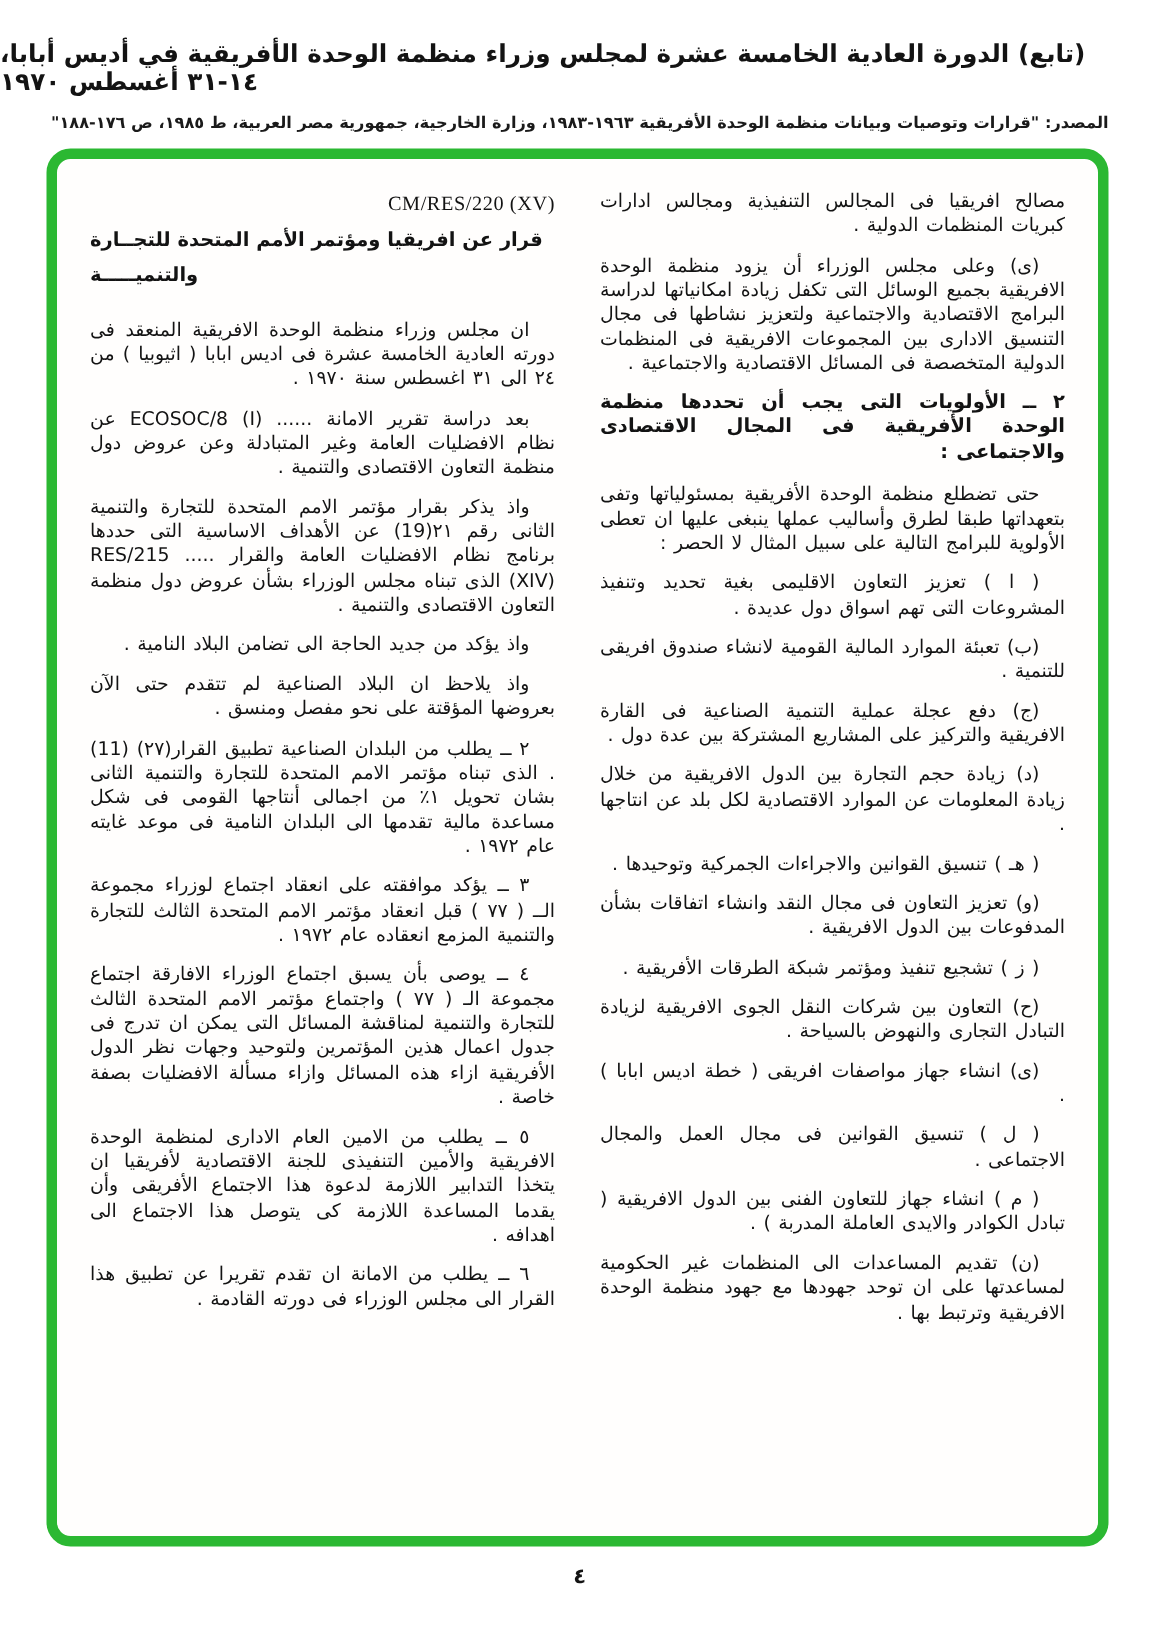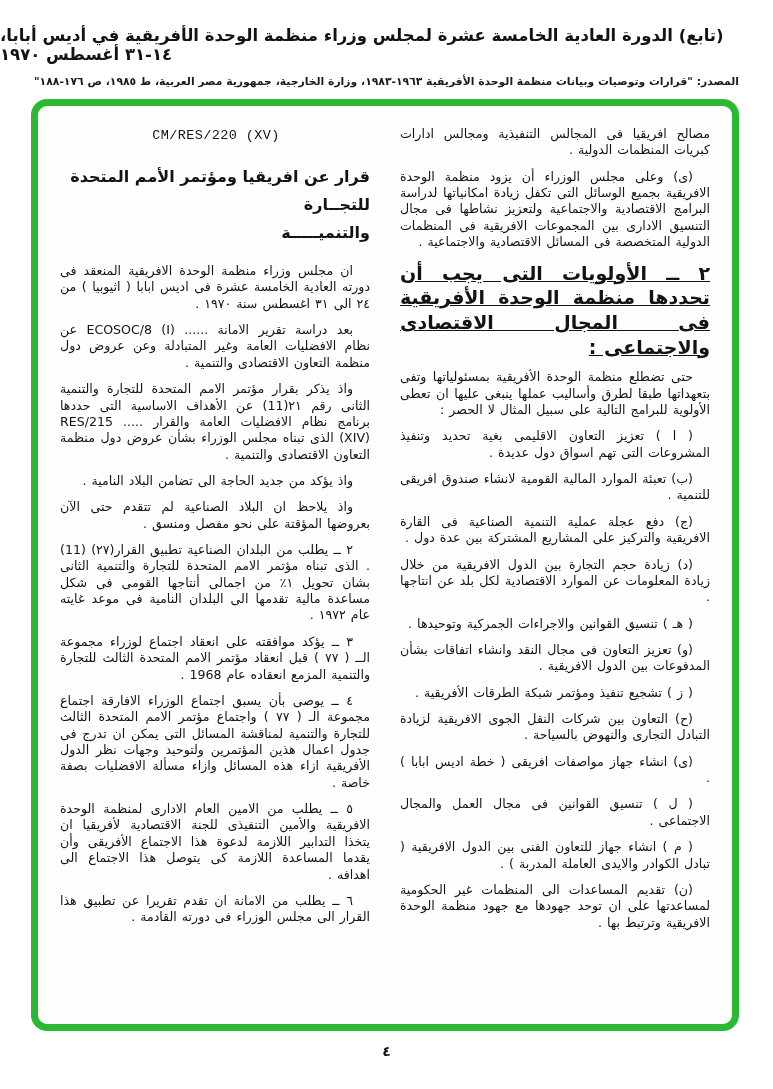--- a/index.html
+++ b/index.html
@@ -46,34 +46,34 @@
   .col { width:50%; direction:rtl; }
   .para {
     font-size:12.6px;
     line-height:1.3;
     text-align:justify;
     text-indent:17px;
     margin-bottom:10px;
     word-spacing:1px;
   }
   .para.noindent { text-indent:0; }
-  .para.bold { font-weight:bold; font-size:19px;text-decoration:underline; }
+  .para.bold { font-weight:bold; font-size:13px; }
   .doc-ref {
     direction:ltr;
-    text-align:center;
+    text-align:right;
     font-size:13.5px;
     letter-spacing:0.4px;
-    margin:2px 0 20px 2px;
-    font-family:Liberation Mono, monospace;
+    margin:2px 0 6px 2px;
+    font-family:Liberation Serif, serif;
   }
   .res-title {
     direction:rtl;
-    text-align:right;
+    text-align:left;
     font-weight:bold;
-    font-size:16px;
+    font-size:13px;
     line-height:1.75;
     margin-bottom:16px;
   }
   .page-number {
     position:absolute;
     left:0; right:0;
     top:1043px;
     text-align:center;
     font-size:14px;
     font-weight:bold;
@@ -110,25 +110,25 @@
     </div>
 
     <div class="col">
       <div class="doc-ref">CM/RES/220 (XV)</div>
       <div class="res-title">
         <span>قرار عن افريقيا ومؤتمر الأمم المتحدة للتجــارة</span><br>
         <span>والتنميـــــة</span>
       </div>
       <p class="para">ان مجلس وزراء منظمة الوحدة الافريقية المنعقد فى دورته العادية الخامسة عشرة فى اديس ابابا ( اثيوبيا ) من ٢٤ الى ٣١ اغسطس سنة ١٩٧٠ .</p>
       <p class="para">بعد دراسة تقرير الامانة ...... ECOSOC/8 (I) عن نظام الافضليات العامة وغير المتبادلة وعن عروض دول منظمة التعاون الاقتصادى والتنمية .</p>
-      <p class="para">واذ يذكر بقرار مؤتمر الامم المتحدة للتجارة والتنمية الثانى رقم ٢١(11) عن الأهداف الاساسية التى حددها برنامج نظام الافضليات العامة والقرار ..... RES/215 (XIV) الذى تبناه مجلس الوزراء بشأن عروض دول منظمة التعاون الاقتصادى والتنمية .</p>
+      <p class="para">واذ يذكر بقرار مؤتمر الامم المتحدة للتجارة والتنمية الثانى رقم ٢١(19) عن الأهداف الاساسية التى حددها برنامج نظام الافضليات العامة والقرار ..... RES/215 (XIV) الذى تبناه مجلس الوزراء بشأن عروض دول منظمة التعاون الاقتصادى والتنمية .</p>
       <p class="para">واذ يؤكد من جديد الحاجة الى تضامن البلاد النامية .</p>
       <p class="para">واذ يلاحظ ان البلاد الصناعية لم تتقدم حتى الآن بعروضها المؤقتة على نحو مفصل ومنسق .</p>
       <p class="para">٢ ــ يطلب من البلدان الصناعية تطبيق القرار(٢٧) (11) . الذى تبناه مؤتمر الامم المتحدة للتجارة والتنمية الثانى بشان تحويل ١٪ من اجمالى أنتاجها القومى فى شكل مساعدة مالية تقدمها الى البلدان النامية فى موعد غايته عام ١٩٧٢ .</p>
-      <p class="para">٣ ــ يؤكد موافقته على انعقاد اجتماع لوزراء مجموعة الــ ( ٧٧ ) قبل انعقاد مؤتمر الامم المتحدة الثالث للتجارة والتنمية المزمع انعقاده عام 1968 .</p>
+      <p class="para">٣ ــ يؤكد موافقته على انعقاد اجتماع لوزراء مجموعة الــ ( ٧٧ ) قبل انعقاد مؤتمر الامم المتحدة الثالث للتجارة والتنمية المزمع انعقاده عام ١٩٧٢ .</p>
       <p class="para">٤ ــ يوصى بأن يسبق اجتماع الوزراء الافارقة اجتماع مجموعة الـ ( ٧٧ ) واجتماع مؤتمر الامم المتحدة الثالث للتجارة والتنمية لمناقشة المسائل التى يمكن ان تدرج فى جدول اعمال هذين المؤتمرين ولتوحيد وجهات نظر الدول الأفريقية ازاء هذه المسائل وازاء مسألة الافضليات بصفة خاصة .</p>
       <p class="para">٥ ــ يطلب من الامين العام الادارى لمنظمة الوحدة الافريقية والأمين التنفيذى للجنة الاقتصادية لأفريقيا ان يتخذا التدابير اللازمة لدعوة هذا الاجتماع الأفريقى وأن يقدما المساعدة اللازمة كى يتوصل هذا الاجتماع الى اهدافه .</p>
       <p class="para">٦ ــ يطلب من الامانة ان تقدم تقريرا عن تطبيق هذا القرار الى مجلس الوزراء فى دورته القادمة .</p>
     </div>
 
   </div>
 </div>
 
 <div class="page-number">٤</div>
 

